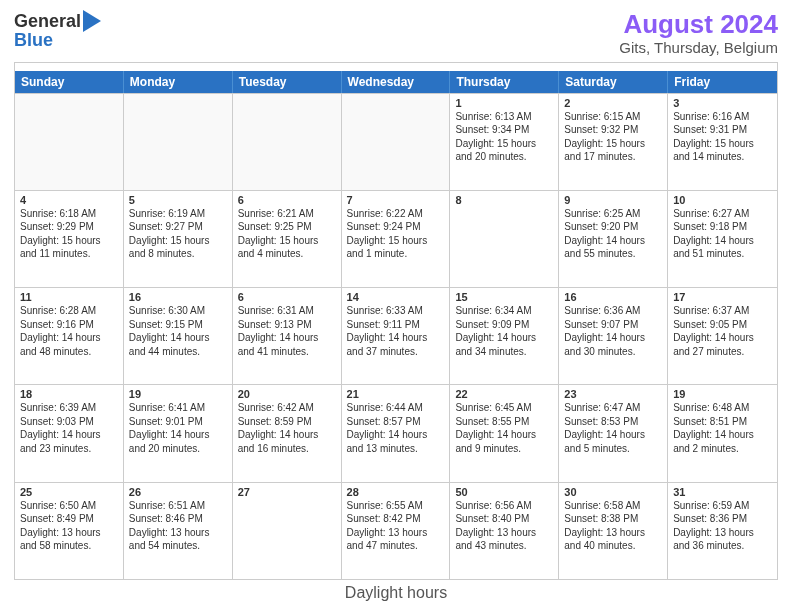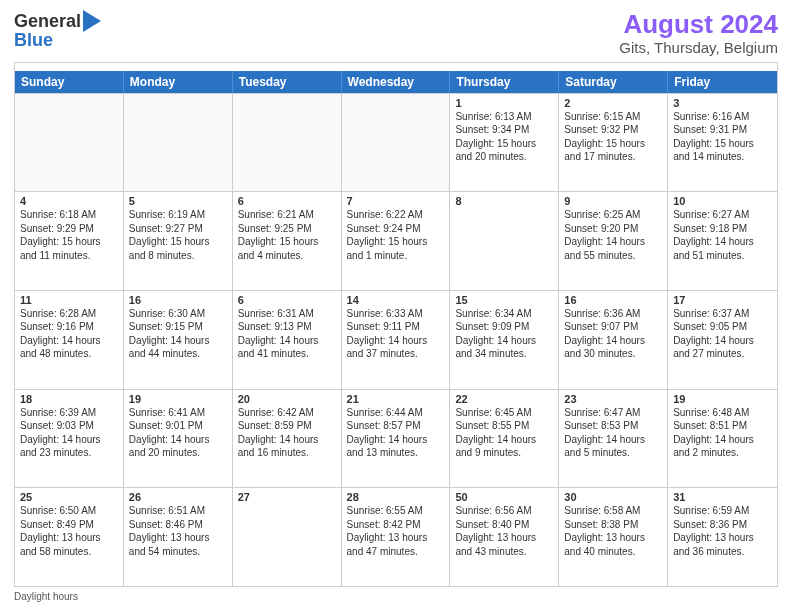--- a/index.html
+++ b/index.html
@@ -89,24 +89,24 @@
       font-size: 11px;
       font-weight: bold;
       margin-bottom: 1px;
     }
     .day-info {
       font-size: 10px;
       line-height: 1.35;
       color: #333;
     }
     .footer-note {
-      font-size: 10px;
+      font-size: 16px;
       color: #555;
       margin-top: 4px;
-      text-align: left;
+      text-align: center;
     }
   </style>
 </head>
 <body>
 
 <div class="page">
   <div class="header">
     <div class="logo">
       <div>
         <div style="display:flex;align-items:center;">

